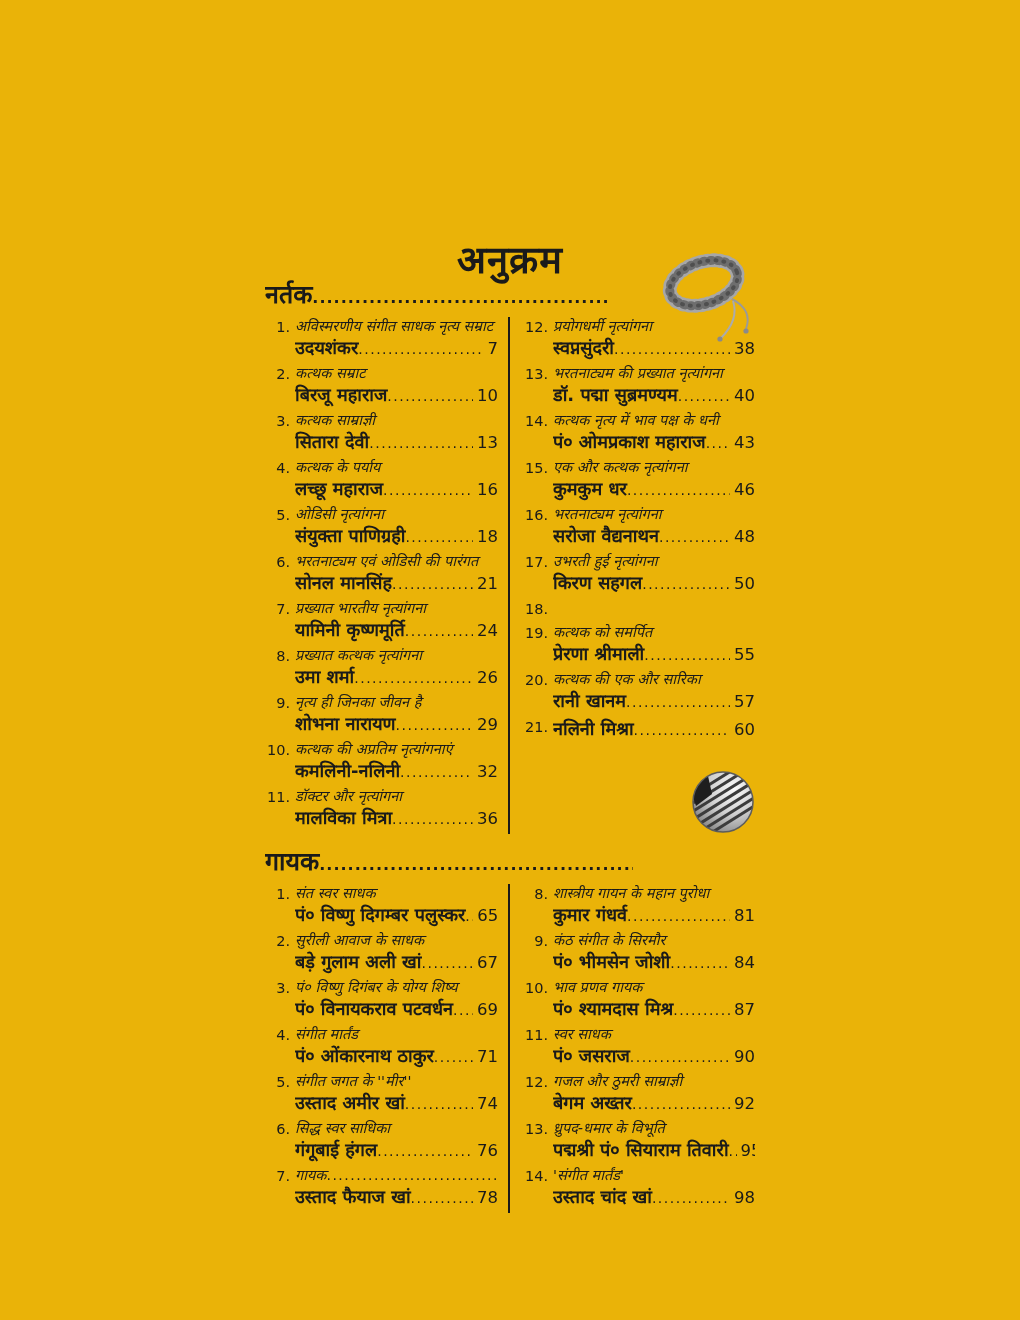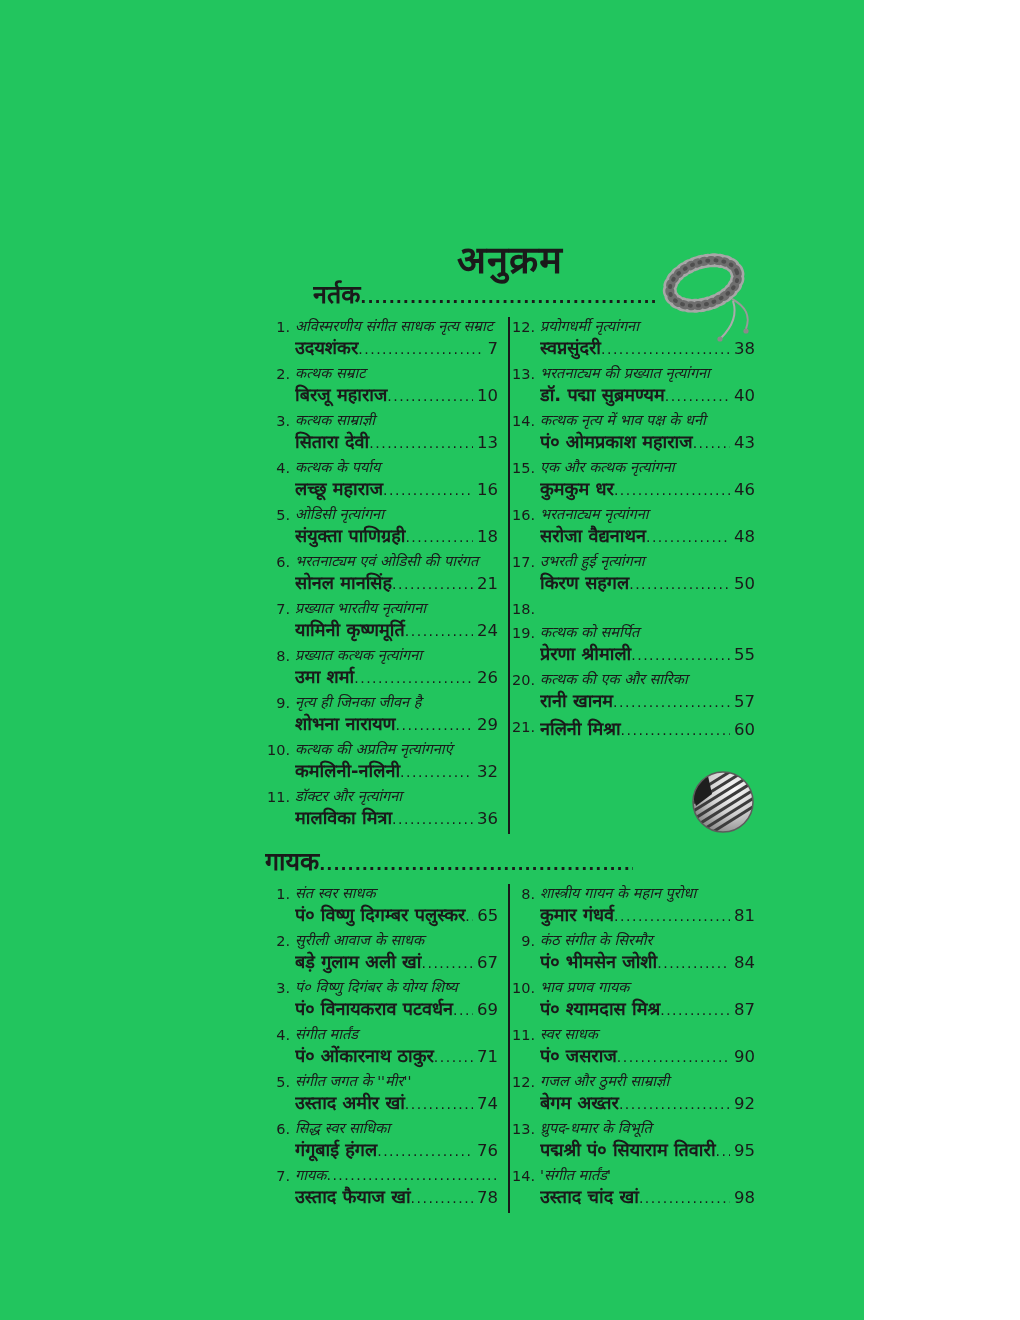--- a/index.html
+++ b/index.html
@@ -1,40 +1,40 @@
 <!DOCTYPE html>
 <html><head>
 <meta charset="utf-8">
 <style>
   html,body { margin:0; padding:0; background:#ffffff; }
   .page {
-    position:relative; width:864px; height:1320px; background:#22c55e;
+    position:relative; width:1020px; height:1320px; background:#eab308;
     font-family:"DejaVu Sans", sans-serif; color:#1a1a1a; overflow:hidden;
   }
   .title {
     position:absolute; top:238px; left:0; width:1020px; text-align:center;
     font-size:38px; font-weight:bold; line-height:44px; margin:0; letter-spacing:1px;
   }
   .art { position:absolute; }
   .garland { left:648px; top:236px; width:118px; height:112px; }
   .mic { left:684px; top:768px; width:74px; height:70px; }
 
   .sections { position:absolute; left:265px; top:280px; width:490px; }
   .section { margin-bottom:13px; }
 
   .section-header { display:flex; align-items:baseline; overflow:hidden; margin-bottom:7px; }
   .section-title { font-size:25px; font-weight:bold; line-height:30px; white-space:nowrap; }
   .header-leader { flex:0 1 auto; overflow:hidden; white-space:nowrap; font-weight:bold; font-size:16px; }
   .header-leader::after { content:"....................................................................................."; letter-spacing:1px; }
-  .section:nth-child(1) .section-header { width:345px;margin-left:48px; }
+  .section:nth-child(1) .section-header { width:345px; }
   .section:nth-child(2) .section-header { width:368px; }
 
   .columns { display:flex; }
   .col { width:243px; box-sizing:border-box; padding-right:10px; }
-  .col-right { width:247px; border-left:2px solid #1a1a1a; padding-right:0; }
+  .col-right { width:247px; border-left:2px solid #1a1a1a; padding-left:13px; padding-right:0; }
 
   .entry { display:flex; margin-bottom:4px; }
   .num {
     flex:0 0 30px; text-align:right; padding-right:5px; box-sizing:border-box;
     font-size:14.5px; line-height:19px; padding-top:1px;
   }
   .entry-body { flex:1; min-width:0; }
   .desc-line {
     font-style:italic; font-size:14.5px; line-height:19px; display:flex; align-items:baseline; overflow:hidden;
   }

